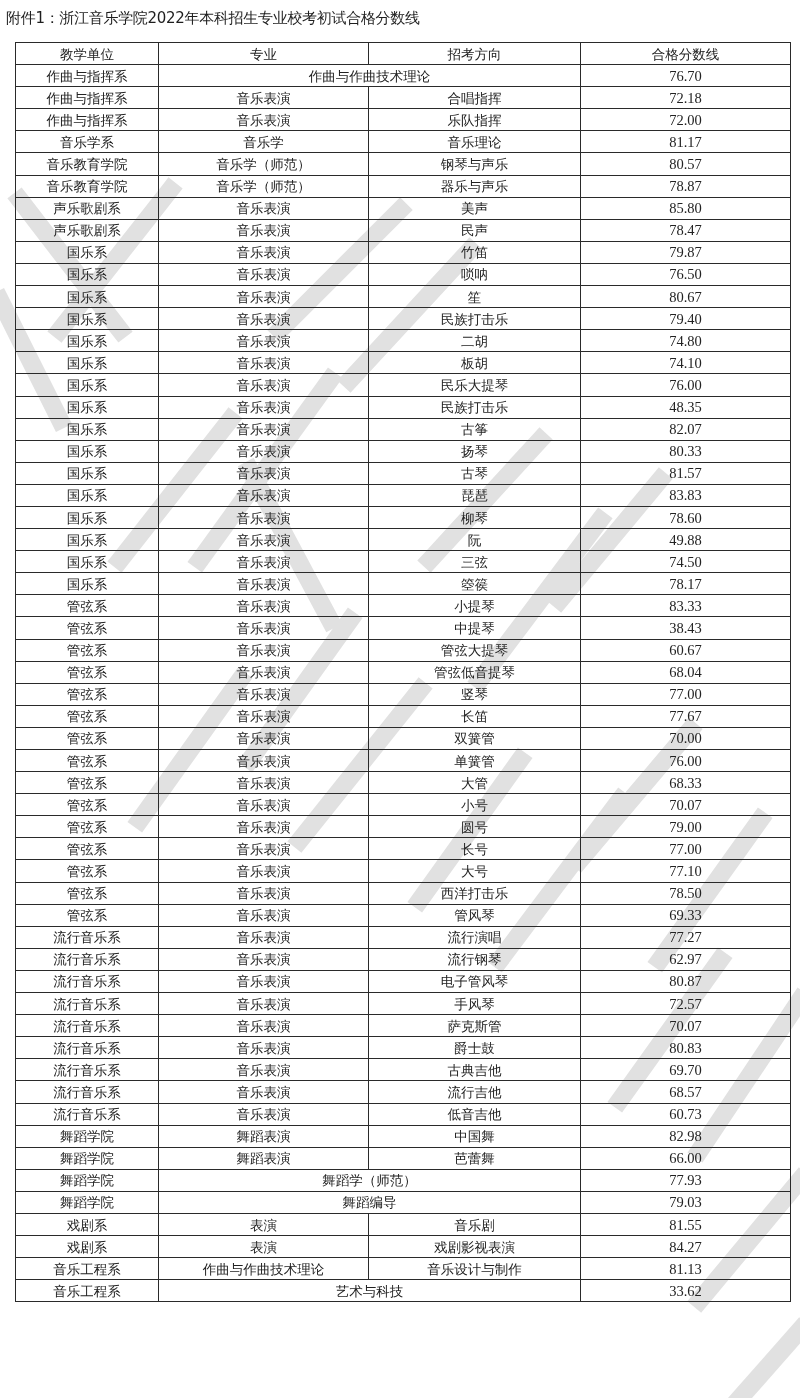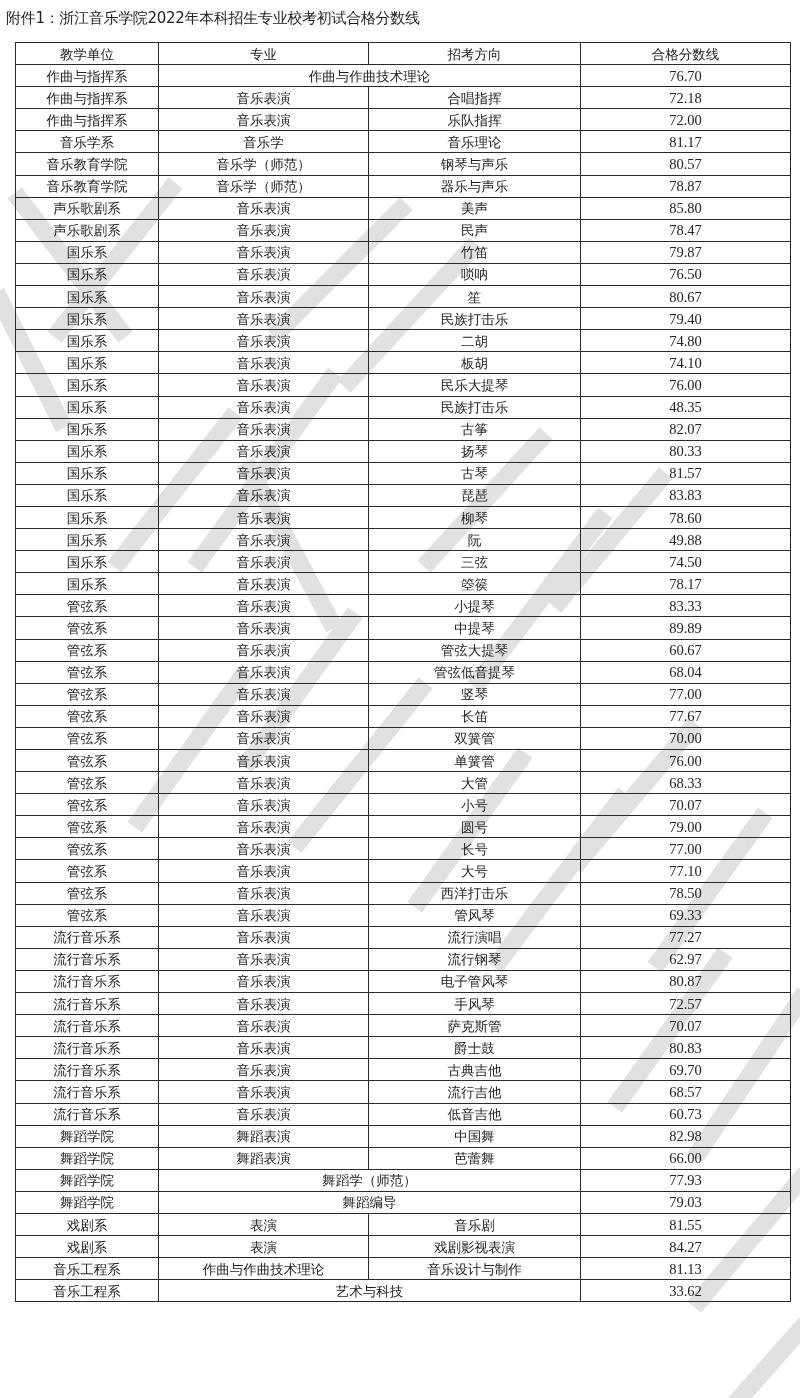--- a/index.html
+++ b/index.html
@@ -201,21 +201,21 @@
       <tr>
         <td>管弦系</td>
         <td>音乐表演</td>
         <td>小提琴</td>
         <td class="num">83.33</td>
       </tr>
       <tr>
         <td>管弦系</td>
         <td>音乐表演</td>
         <td>中提琴</td>
-        <td class="num">89.89</td>
+        <td class="num">38.43</td>
       </tr>
       <tr>
         <td>管弦系</td>
         <td>音乐表演</td>
         <td>管弦大提琴</td>
         <td class="num">60.67</td>
       </tr>
       <tr>
         <td>管弦系</td>
         <td>音乐表演</td>

